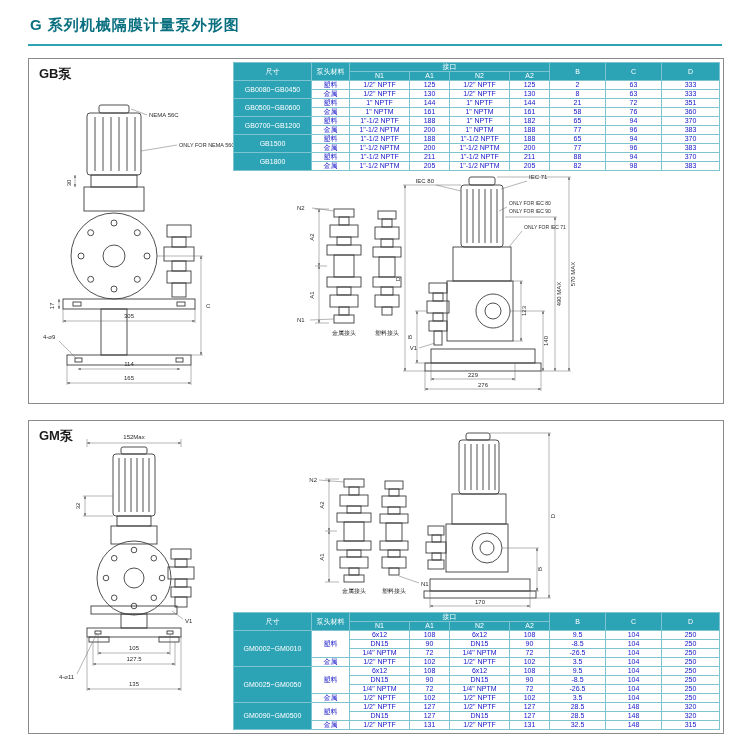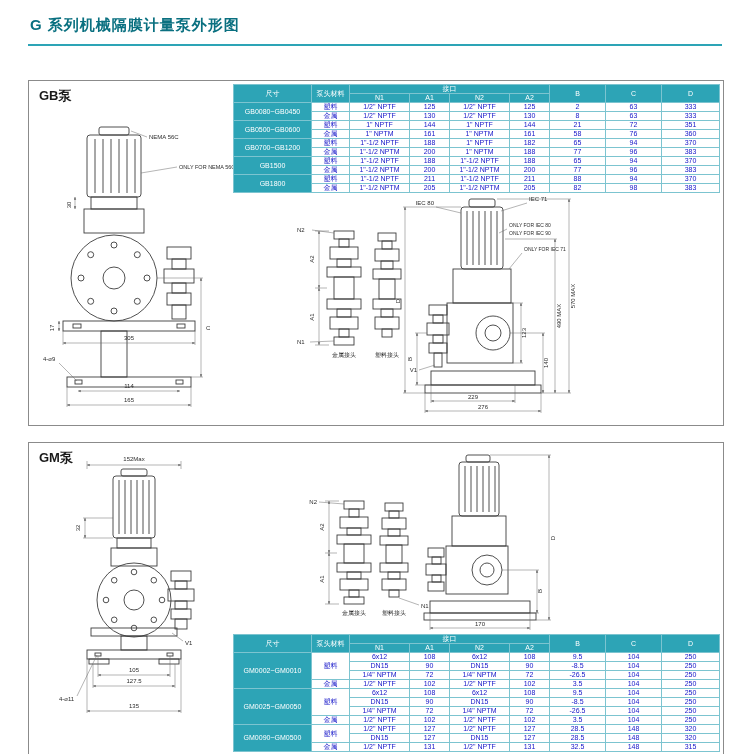--- a/index.html
+++ b/index.html
@@ -1,20 +1,20 @@
 <!DOCTYPE html>
 <html><head>
 <meta charset="utf-8">
 <style>
   html,body{margin:0;padding:0;}
   body{width:750px;height:754px;background:#ffffff;font-family:"Liberation Sans",sans-serif;position:relative;overflow:hidden;}
   .page{position:absolute;inset:0;}
   .page-title{position:absolute;left:30px;top:16px;font-size:15px;font-weight:bold;color:#0a7080;letter-spacing:1px;}
   .title-rule{position:absolute;left:28px;top:44px;width:694px;height:2px;background:#2da4b6;}
-  .panel{position:absolute;left:28px;width:694px;border:1px solid #8b8b8b;background:#fff;margin-top:22px;}
+  .panel{position:absolute;left:28px;width:694px;border:1px solid #8b8b8b;background:#fff;}
   .panel.gb{top:58px;height:344px;}
   .panel.gm{top:420px;height:312px;}
   .panel-label{position:absolute;left:10px;top:6px;font-size:13px;font-weight:bold;color:#1a1a1a;z-index:3;}
   .drawing{position:absolute;left:0;top:0;width:694px;z-index:1;}
   .panel.gb .drawing{height:344px;}
   .panel.gm .drawing{height:312px;}
   .drawing text{fill:#2b2b2b;}
   .spec-table{position:absolute;right:3px;width:486px;border-collapse:collapse;table-layout:fixed;background:#fff;z-index:2;}
   .panel.gb .spec-table{top:3px;}
   .panel.gm .spec-table{bottom:3px;}

